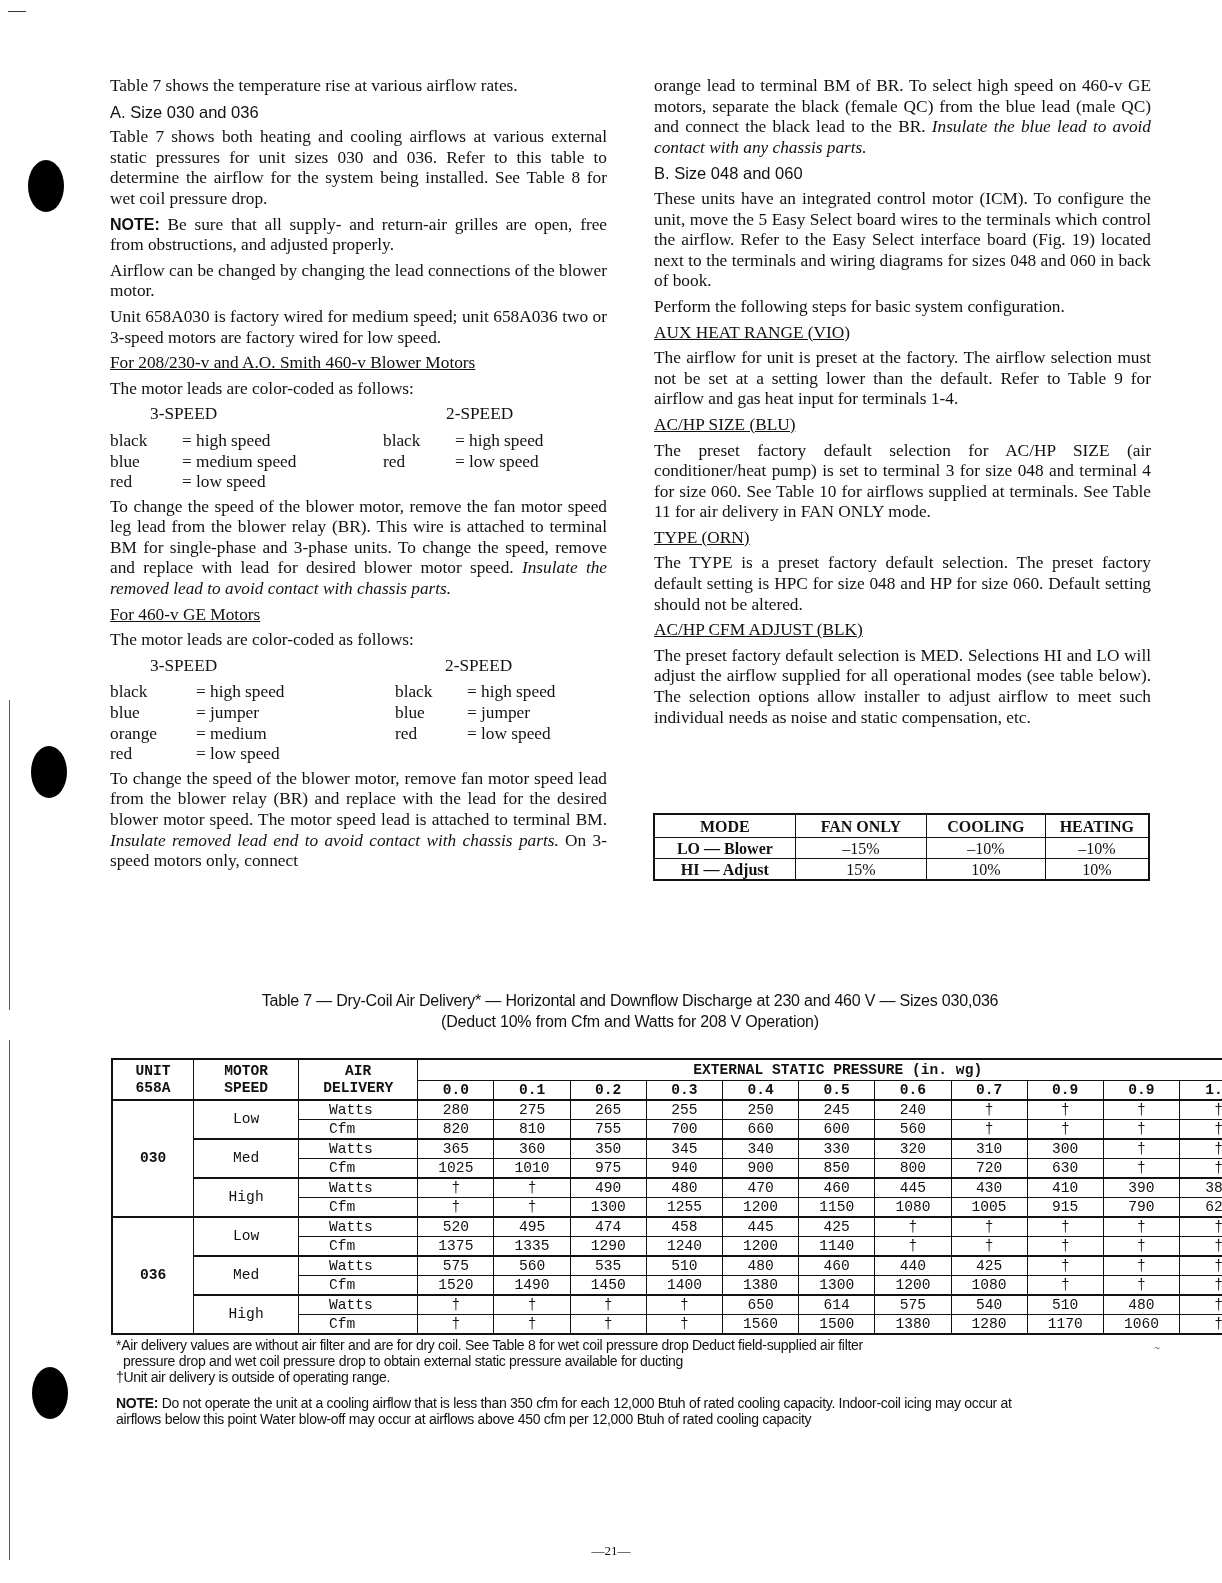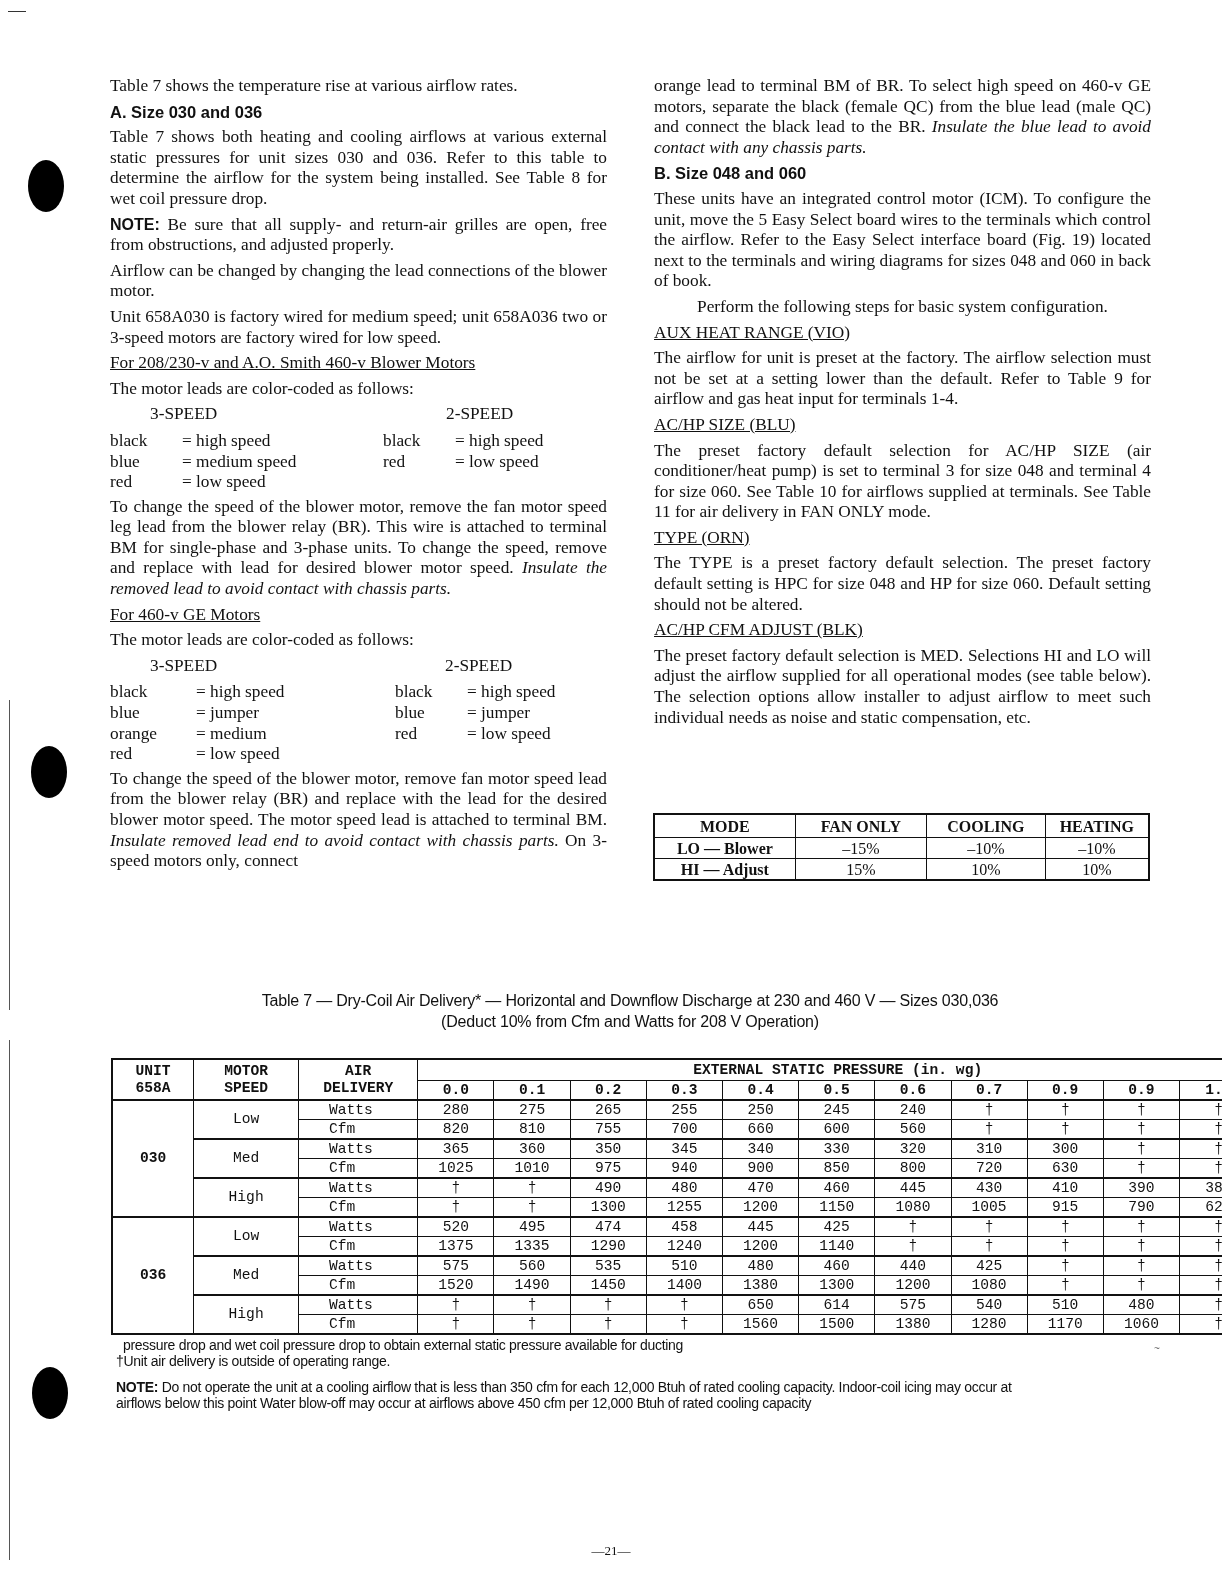--- a/index.html
+++ b/index.html
@@ -9,21 +9,21 @@
 
   .top-dash { position: absolute; left: 8px; top: 11px; width: 18px; height: 1px; background: #333; }
   .punch-hole { position: absolute; width: 36px; height: 52px; border-radius: 50%; background: #000; }
   .binding-line { position: absolute; left: 9px; width: 1px; background: #555; }
 
   .col { position: absolute; top: 76px; font-size: 17.3px; line-height: 20.6px; text-align: justify; }
   .col-left { left: 110px; width: 497px; }
   .col-right { left: 654px; width: 497px; }
   .col p { margin: 0 0 5px 0; }
   .col p.tight { margin-bottom: 0; }
-  .heading { font-family: "Liberation Sans", "DejaVu Sans", sans-serif; font-weight: bold; font-size: 16.5px; margin: 1px 0 5px 0; }
+  .heading { font-family: "Liberation Sans", "DejaVu Sans", sans-serif; font-weight: normal; font-size: 16.5px; margin: 1px 0 5px 0; }
   .underline-head { text-decoration: underline; margin: 0 0 5px 0; }
   .note-label { font-family: "Liberation Sans", "DejaVu Sans", sans-serif; font-weight: bold; font-size: 16px; }
   em { font-style: italic; }
 
   .speed-grid { display: grid; grid-template-columns: 273px 1fr; margin: 0 0 4px 0; }
   .speed-grid .sg-head { padding-left: 40px; margin-bottom: 6px; }
   .speed-grid .sg-head.right { padding-left: 63px; }
   .lead-row { display: flex; }
   .lead-row .lc { display: inline-block; }
   .w-a { width: 72px; } .w-b { width: 86px; }
@@ -155,21 +155,21 @@
       <span>To change the speed of the blower motor, remove fan motor speed lead from the blower relay (BR) and replace with the lead for the desired blower motor speed. The motor speed lead is attached to terminal BM. </span><em>Insulate removed lead end to avoid contact with chassis parts.</em><span> On 3-speed motors only, connect</span>
     </p>
   </div>
 
   <div class="col col-right">
     <p>
       <span>orange lead to terminal BM of BR. To select high speed on 460-v GE motors, separate the black (female QC) from the blue lead (male QC) and connect the black lead to the BR. </span><em>Insulate the blue lead to avoid contact with any chassis parts.</em>
     </p>
     <div class="heading">B.  Size 048 and 060</div>
     <p>These units have an integrated control motor (ICM). To configure the unit, move the 5 Easy Select board wires to the terminals which control the airflow. Refer to the Easy Select interface board (Fig. 19) located next to the terminals and wiring diagrams for sizes 048 and 060 in back of book.</p>
-    <p style="text-align:center;">Perform the following steps for basic system configuration.</p>
+    <p style="text-align:left;">Perform the following steps for basic system configuration.</p>
 
     <div class="underline-head">AUX HEAT RANGE (VIO)</div>
     <p>The airflow for unit is preset at the factory. The airflow selection must not be set at a setting lower than the default. Refer to Table 9 for airflow and gas heat input for terminals 1-4.</p>
 
     <div class="underline-head">AC/HP SIZE (BLU)</div>
     <p>The preset factory default selection for AC/HP SIZE (air conditioner/heat pump) is set to terminal 3 for size 048 and terminal 4 for size 060. See Table 10 for airflows supplied at terminals. See Table 11 for air delivery in FAN ONLY mode.</p>
 
     <div class="underline-head">TYPE (ORN)</div>
     <p>The TYPE is a preset factory default selection. The preset factory default setting is HPC for size 048 and HP for size 060. Default setting should not be altered.</p>
 
@@ -423,20 +423,21 @@
           <td>1380</td>
           <td>1280</td>
           <td>1170</td>
           <td>1060</td>
           <td>†</td>
         </tr>
       </tbody>
   </table>
 
   <div class="footnotes">
+    <p>*Air delivery values are without air filter and are for dry coil. See Table 8 for wet coil pressure drop  Deduct field-supplied air filter</p>
     <p class="indent">pressure drop and wet coil pressure drop to obtain external static pressure available for ducting</p>
     <p>†Unit air delivery is outside of operating range.</p>
     <p class="note"><b>NOTE:</b><span> Do not operate the unit at a cooling airflow that is less than 350 cfm for each 12,000 Btuh of rated cooling capacity. Indoor-coil icing may occur at airflows below this point  Water blow-off may occur at airflows above 450 cfm per 12,000 Btuh of rated cooling capacity</span></p>
   </div>
   <div class="stray-mark">~</div>
 
   <div class="page-number">—21—</div>
 </div>
 
 </body></html>

